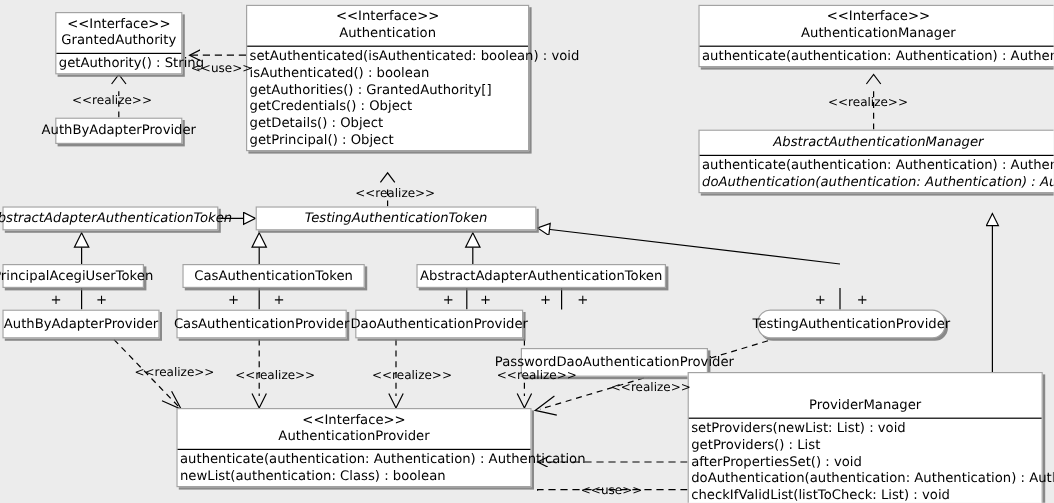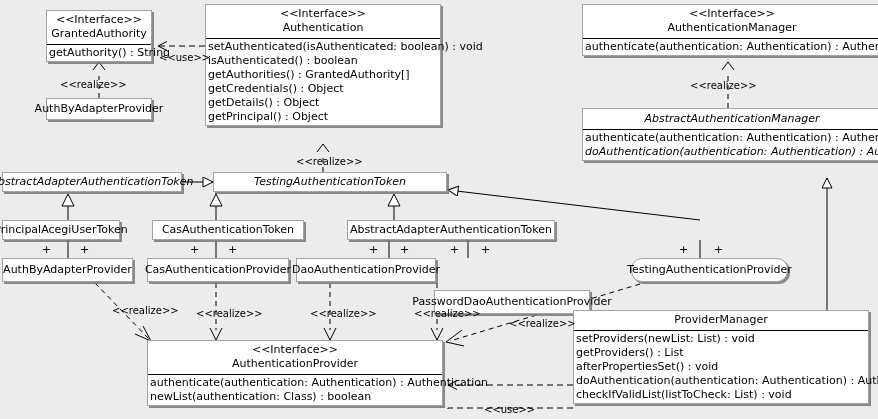--- a/index.html
+++ b/index.html
@@ -269,21 +269,21 @@
       <div class="stereo">&lt;&lt;Interface&gt;&gt;</div>
       <div class="nm">AuthenticationProvider</div>
     </div>
     <div class="compart">
       <div class="mem">authenticate(authentication: Authentication) : Authentication</div>
       <div class="mem">newList(authentication: Class) : boolean</div>
     </div>
   </div>
 
   <div class="node" style="left:573px;top:310px;width:296px;">
-    <div class="hdr" style="padding-top:2px;">
+    <div class="hdr" style="padding-top:20px;">
       <div class="nm">ProviderManager</div>
     </div>
     <div class="compart">
       <div class="mem">setProviders(newList: List) : void</div>
       <div class="mem">getProviders() : List</div>
       <div class="mem">afterPropertiesSet() : void</div>
       <div class="mem">doAuthentication(authentication: Authentication) : Authentication</div>
       <div class="mem">checkIfValidList(listToCheck: List) : void</div>
     </div>
   </div>

